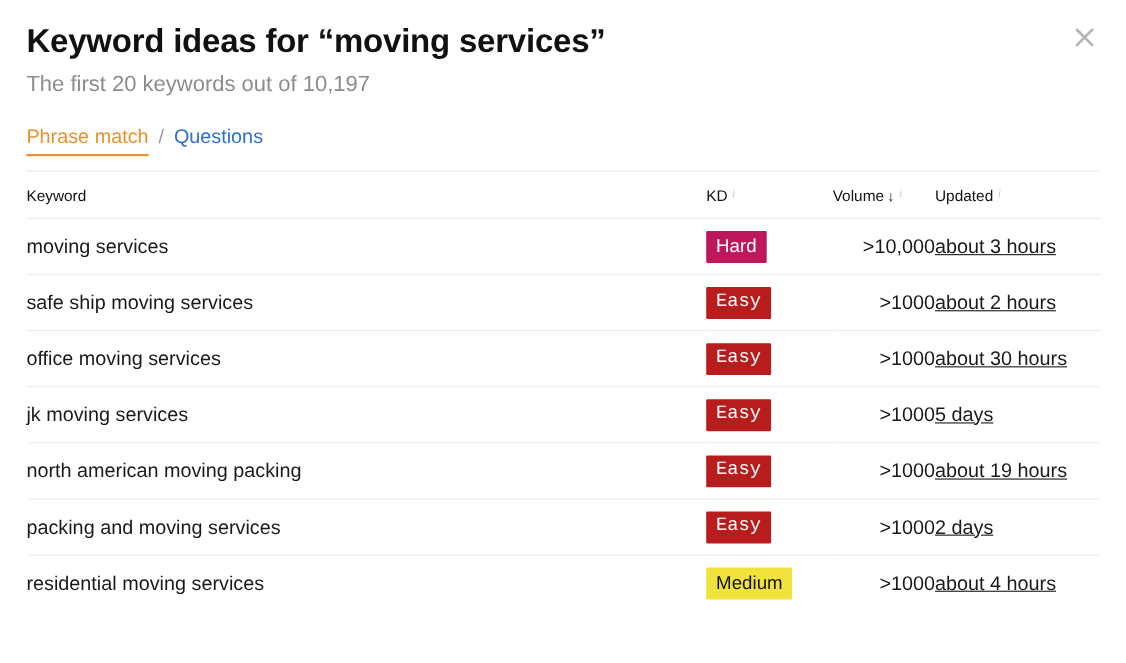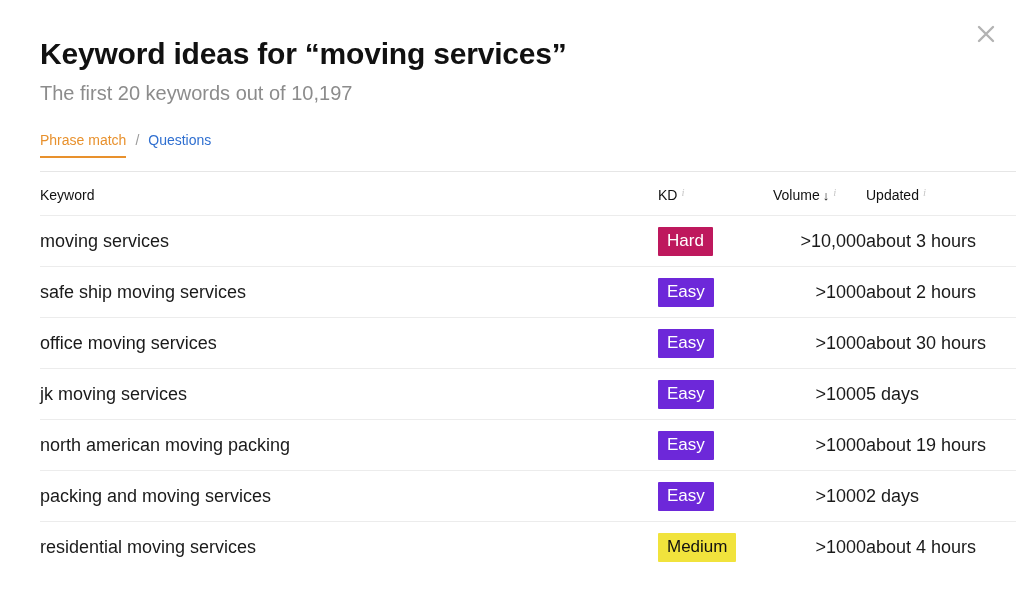--- a/index.html
+++ b/index.html
@@ -16,21 +16,21 @@
     overflow: hidden;
     position: relative;
     -webkit-font-smoothing: antialiased;
   }
 
   .panel {
     position: relative;
     width: 1024px;
     height: 488px;
     box-sizing: border-box;
-    padding: 16px;
+    padding: 0;
   }
 
   
   .header {
     padding: 18px 24px 0 24px;
   }
   .title {
     font-size: 30px;
     font-weight: bold;
     letter-spacing: -0.2px;
@@ -62,21 +62,21 @@
     padding: 0;
   }
   .close-btn svg { display: block; }
 
   
   .tabs {
     margin: 22px 0 0 0;
     padding: 0 24px;
     display: flex;
     align-items: baseline;
-    font-size: 14px;
+    font-size: 18px;
     line-height: 24px;
   }
   .tab {
     text-decoration: none;
     cursor: pointer;
     white-space: nowrap;
   }
   .tab-active {
     color: #e8912d;
     border-bottom: 2px solid #e8912d;
@@ -143,34 +143,34 @@
     height: 50px;
     font-size: 18px;
     color: #1a1a1a;
     padding: 0;
     vertical-align: middle;
     white-space: nowrap;
     margin-left: 47px;
   }
   td.td-keyword { padding-left: 1px; }
   td.td-volume  { font-size: 18px; padding-right: 0; }
-  td.td-updated { padding-left: 8px; font-size: 18px; }
+  td.td-updated { padding-left: 8px; font-size: 18px; text-decoration: underline; }
 
   .badge {
     display: inline-block;
     font-size: 17px;
     line-height: 20px;
     padding: 4px 9px 5px 9px;
     color: #ffffff;
     font-weight: normal;
     border-radius: 1px;
     text-align: center;
   }
   .badge-hard   { background: #be185d; }
-  .badge-easy   { background: #6d28d9; }
+  .badge-easy   { background: #b91c1c; font-family: Liberation Mono, monospace; }
   .badge-medium { background: #f1e33c; color: #111111; text-align: right; }
 </style>
 </head>
 <body>
 
 <div class="panel">
 
   <button class="close-btn" aria-label="Close">
     <svg width="22" height="22" viewBox="0 0 22 22" aria-hidden="true">
       <path d="M4 4 L18 18 M18 4 L4 18" stroke="#b3b3b3" stroke-width="2.4" stroke-linecap="round" fill="none"></path>

